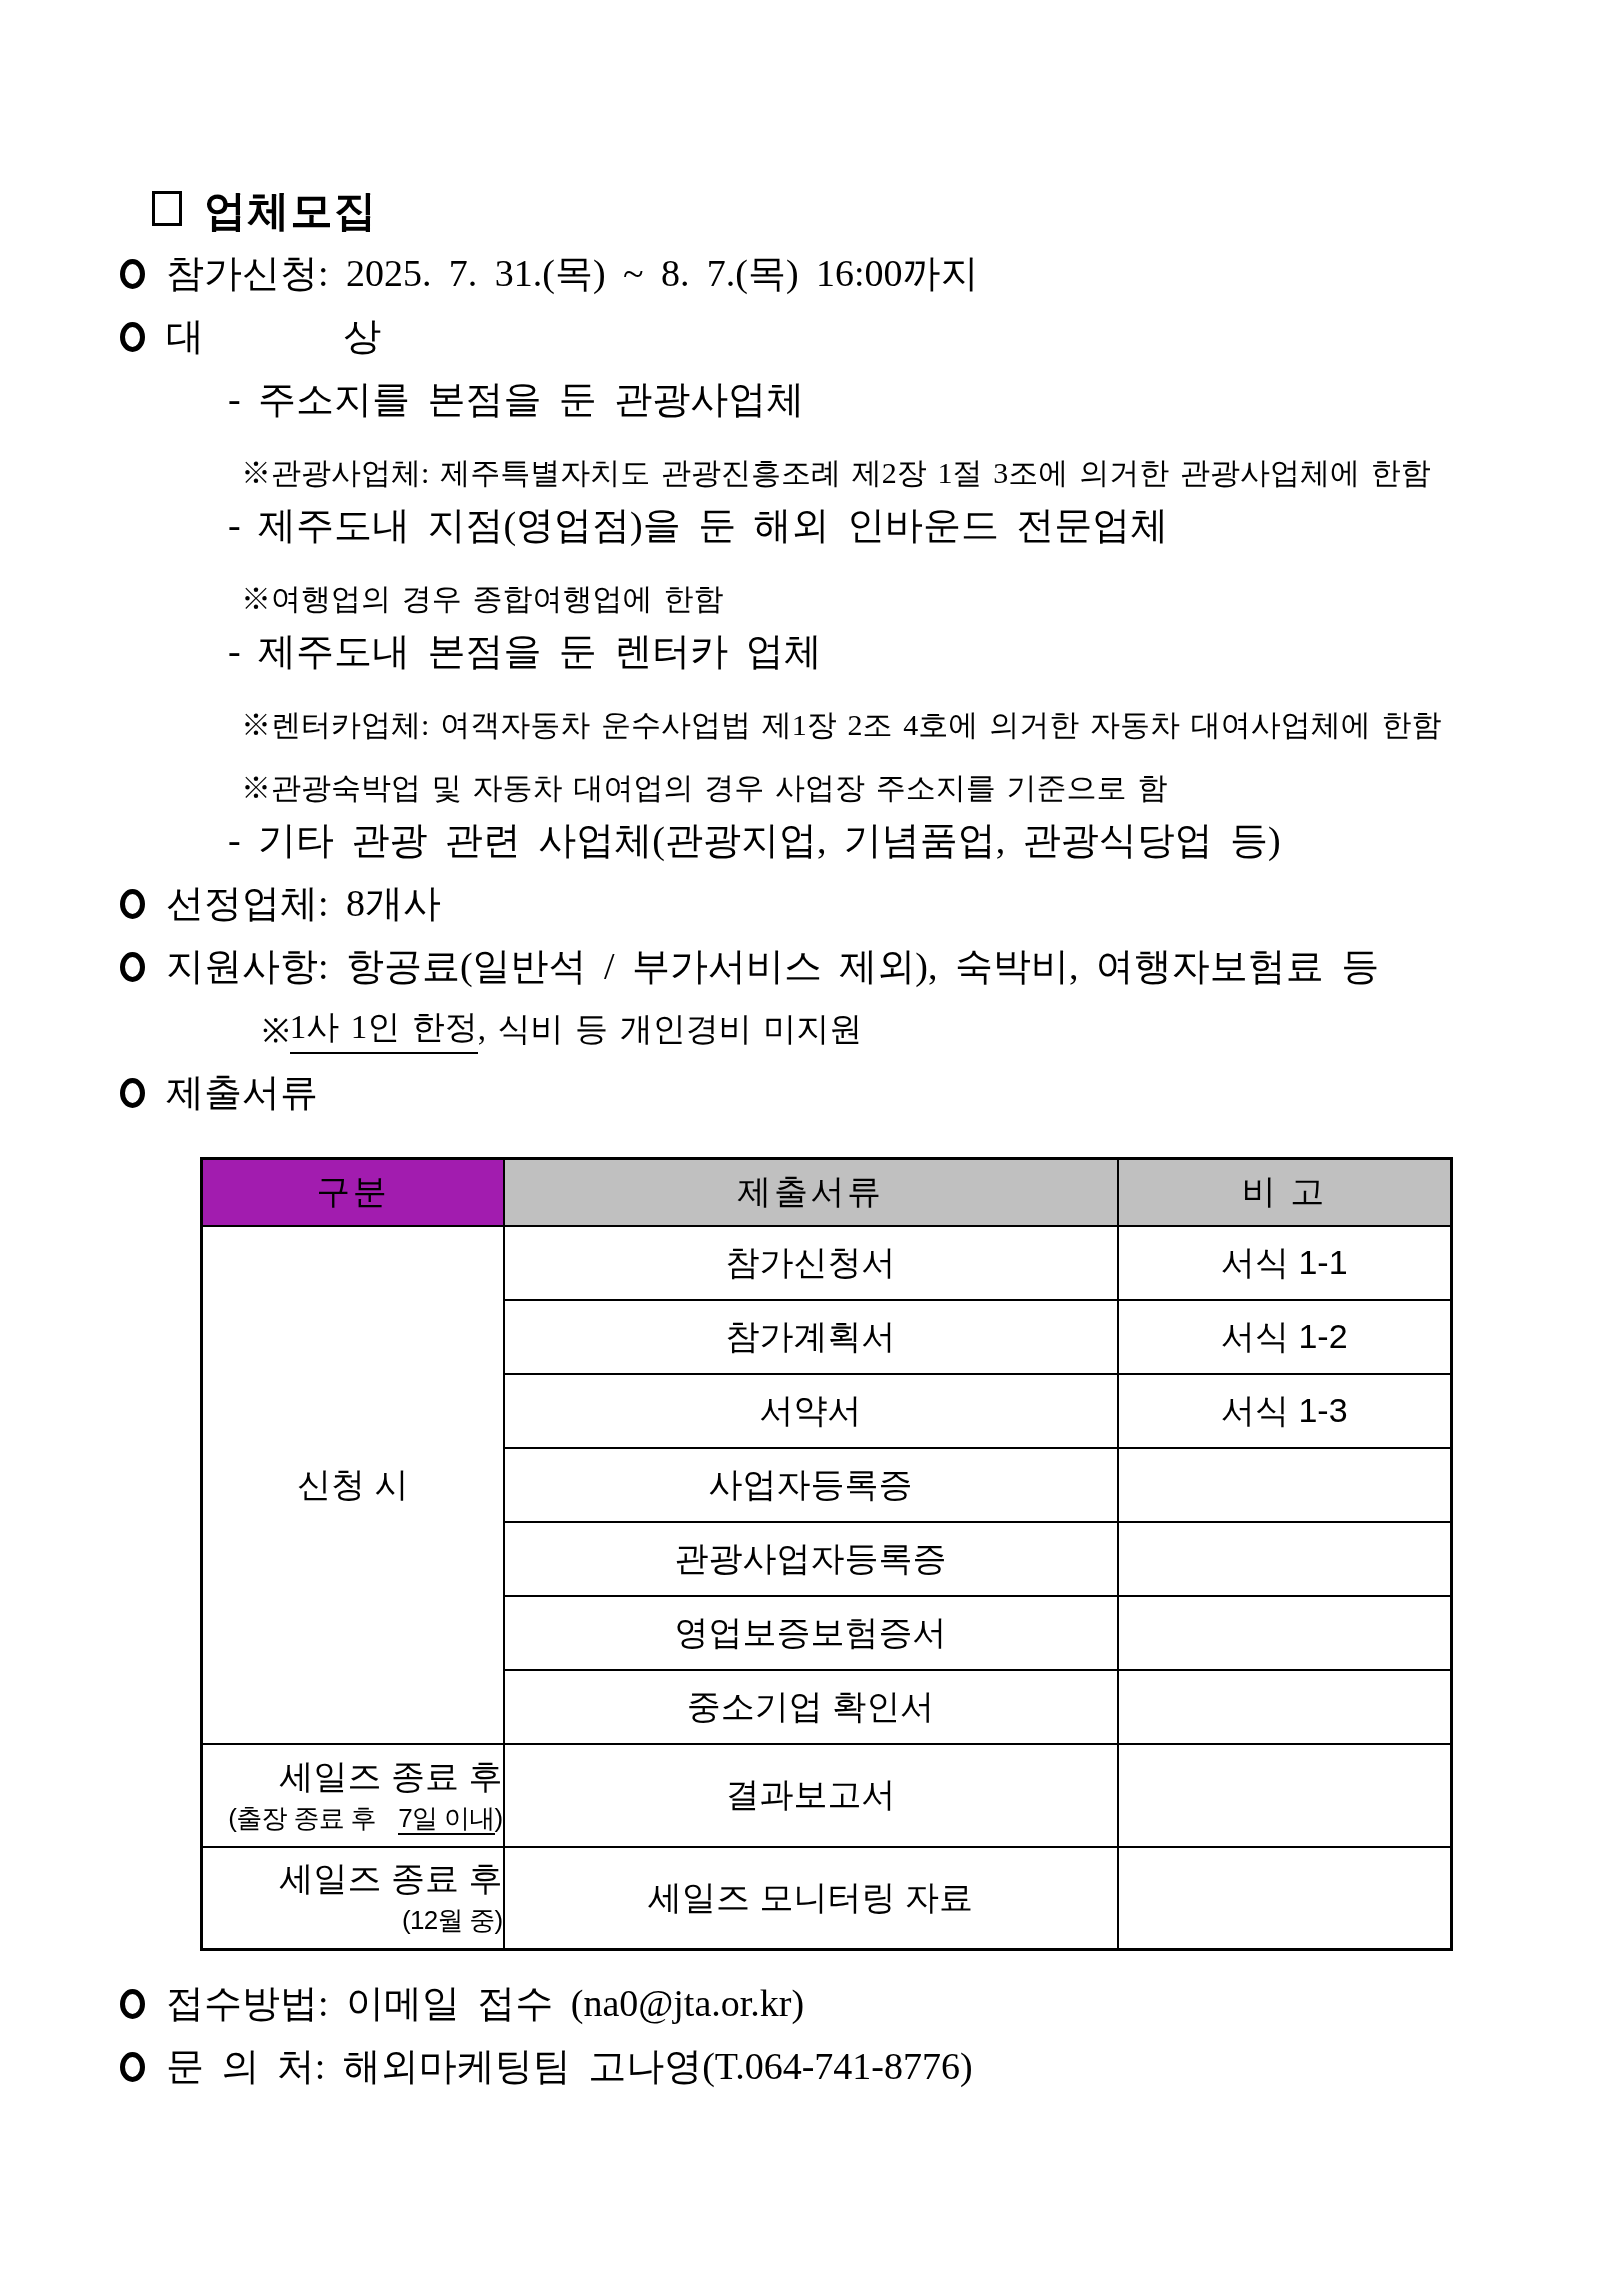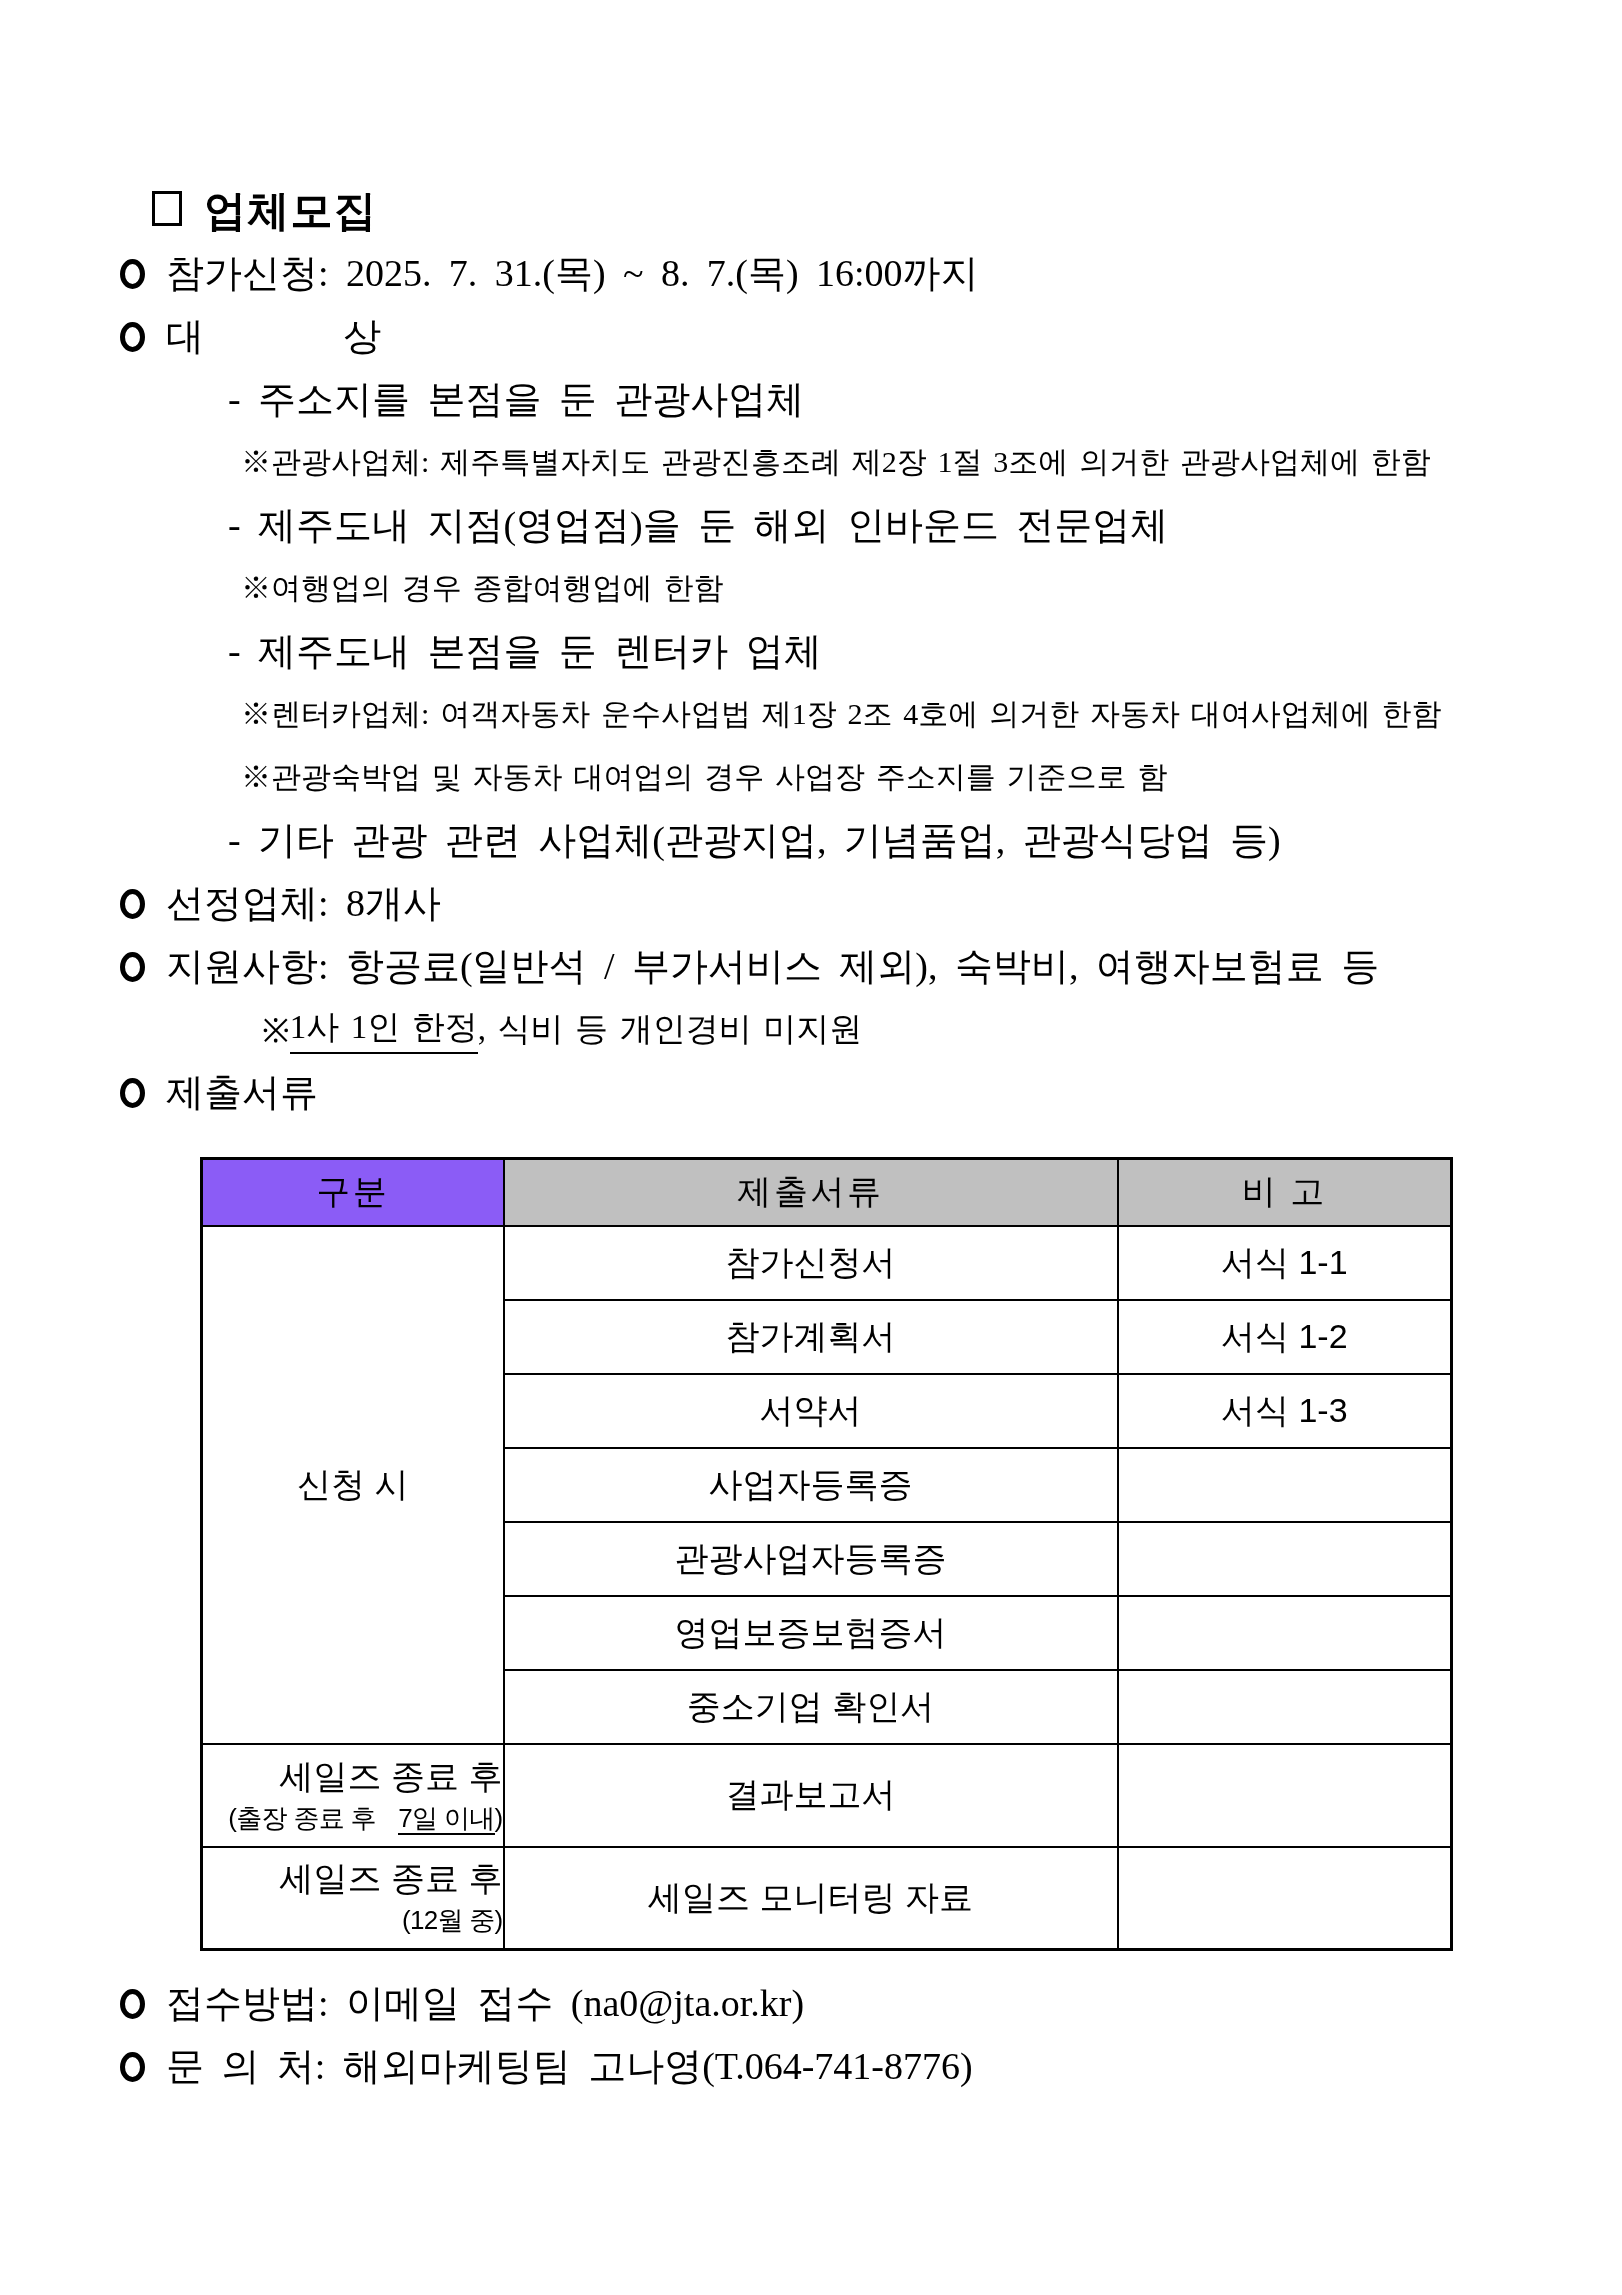--- a/index.html
+++ b/index.html
@@ -20,21 +20,21 @@
     white-space:pre;
     color:#000000;
   }
   .t-head   { font-size:42px; font-weight:bold; letter-spacing:1.3px; }
   .t-body   { font-size:38px; word-spacing:7.9px; }
   .t-note   { font-size:30px; word-spacing:3.3px; }
   .t-note5  { font-size:33px; word-spacing:3.3px; }
   .ind-head   { padding-left:152px; }
   .ind-bullet { padding-left:120px; }
   .ind-dash   { padding-left:228px; }
-  .ind-note   { padding-left:241px; }
+  .ind-note   { padding-left:241px;align-items:flex-end; }
   .ind-note5  { padding-left:262px; }
   .sq {
     flex:none;
     width:30px; height:35px;
     border:3.9px solid #000;
     margin-right:22px;
     margin-top:-3.9px;
   }
   .obullet {
     flex:none;
@@ -144,21 +144,21 @@
   </div>
 
   <table class="docs">
     <colgroup>
       <col style="width:302px">
       <col style="width:614px">
       <col style="width:334px">
     </colgroup>
     <thead>
       <tr>
-        <th style="background:#8b5cf6">구분</th>
+        <th style="background:#a21caf">구분</th>
         <th style="background:#c0c0c0">제출서류</th>
         <th style="background:#c0c0c0">비 고</th>
       </tr>
     </thead>
     <tbody>
       <tr>
         <td rowspan="7" class="group-label">신청 시</td>
         <td>참가신청서</td>
         <td>서식 1-1</td>
       </tr>

